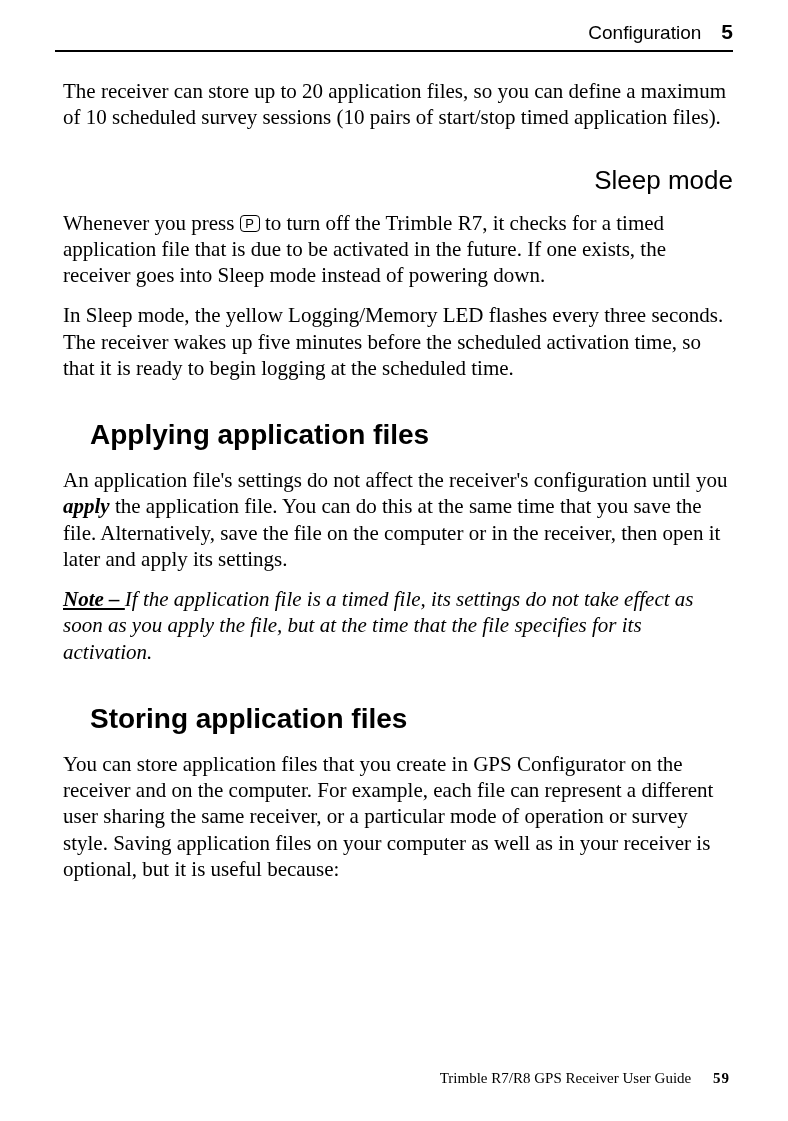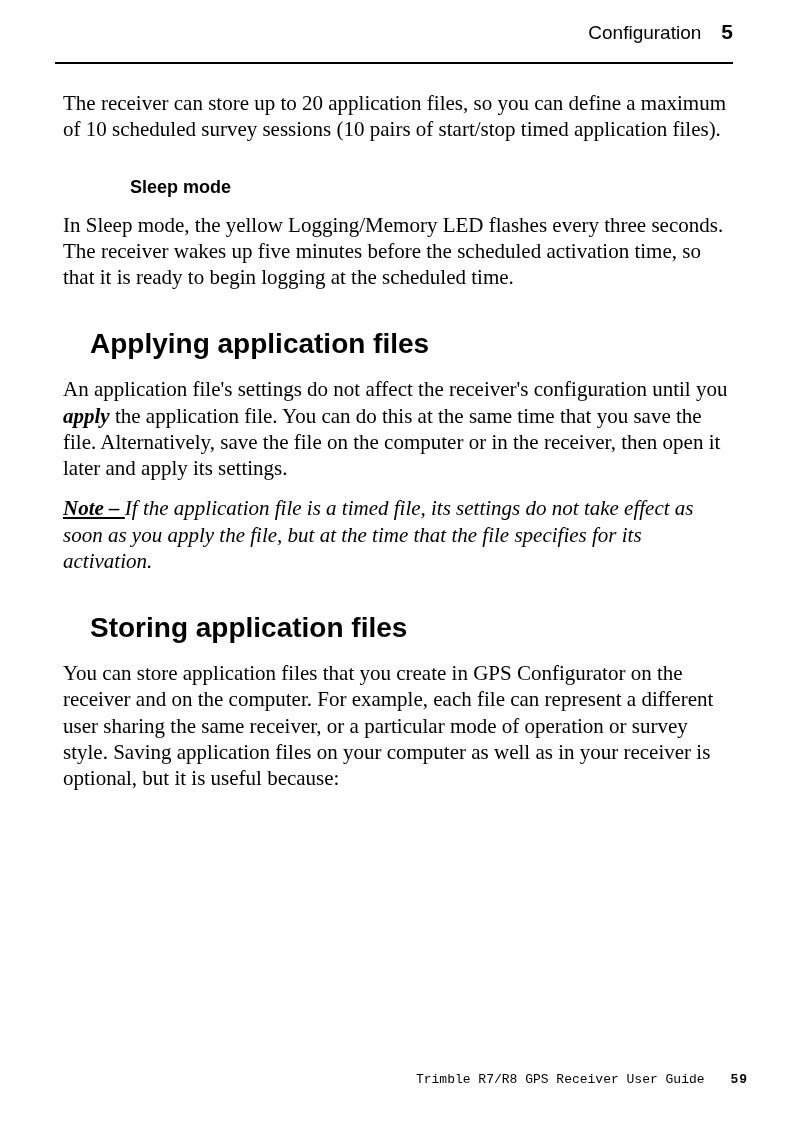--- a/index.html
+++ b/index.html
@@ -18,41 +18,42 @@
     height: 1121px;
     box-sizing: border-box;
     padding: 20px 55px 40px 55px;
   }
   .header {
     display: flex;
     justify-content: flex-end;
     align-items: baseline;
     font-family: Arial, Helvetica, sans-serif;
     font-size: 19px;
-    padding-bottom: 18px;
+    padding-bottom: 6px;
     border-bottom: 2px solid #000;
     margin-bottom: 26px;
   }
   .header .chapnum {
     font-weight: bold;
     font-size: 21px;
     margin-left: 20px;
   }
   .body-text {
     font-size: 21px;
     line-height: 1.25;
     margin-left: 75px;
     margin-right: 0;
   }
   .para { margin: 0 0 14px 8px; }
   .h3 {
     font-family: Arial, Helvetica, sans-serif;
-    font-weight: bold;
-    font-size: 18px;
+    font-weight: normal;
+    font-size: 26px;
     margin: 34px 0 14px 75px;
+    text-align: right;
   }
   .h2 {
     font-family: Arial, Helvetica, sans-serif;
     font-weight: bold;
     font-size: 28px;
     margin: 38px 0 16px 35px;
   }
   .keycap {
     display: inline-block;
     border: 1.2px solid #000;
@@ -81,23 +82,23 @@
   }
   ul.bullet li::before {
     content: "•";
     position: absolute;
     left: 0;
     top: 0;
   }
   .footer {
     position: absolute;
     bottom: 34px;
-    right: 40px;
-    font-family: Liberation Mono, monospace;
-    font-size: 13px;
+    right: 58px;
+    font-family: Liberation Serif, serif;
+    font-size: 15px;
   }
   .footer .pg {
     font-weight: bold;
     margin-left: 18px;
     letter-spacing: 1px;
   }
 </style>
 </head>
 <body>
 
@@ -105,20 +106,23 @@
 
   <div class="header">
     <span>Configuration</span>
     <span class="chapnum">5</span>
   </div>
 
   <p class="body-text para">The receiver can store up to 20 application files, so you can define a maximum of 10 scheduled survey sessions (10 pairs of start/stop timed application files).</p>
 
   <div class="h3">Sleep mode</div>
 
+  <p class="body-text para">
+    <span>Whenever you press </span><span class="keycap">P</span><span> to turn off the Trimble R7, it checks for a timed application file that is due to be activated in the future. If one exists, the receiver goes into Sleep mode instead of powering down.</span>
+  </p>
 
   <p class="body-text para">In Sleep mode, the yellow Logging/Memory LED flashes every three seconds. The receiver wakes up five minutes before the scheduled activation time, so that it is ready to begin logging at the scheduled time.</p>
 
   <div class="h2">Applying application files</div>
 
   <p class="body-text para">
     <span>An application file's settings do not affect the receiver's configuration until you </span><span class="bolditalic">apply</span><span> the application file. You can do this at the same time that you save the file. Alternatively, save the file on the computer or in the receiver, then open it later and apply its settings.</span>
   </p>
 
   <p class="body-text para">

